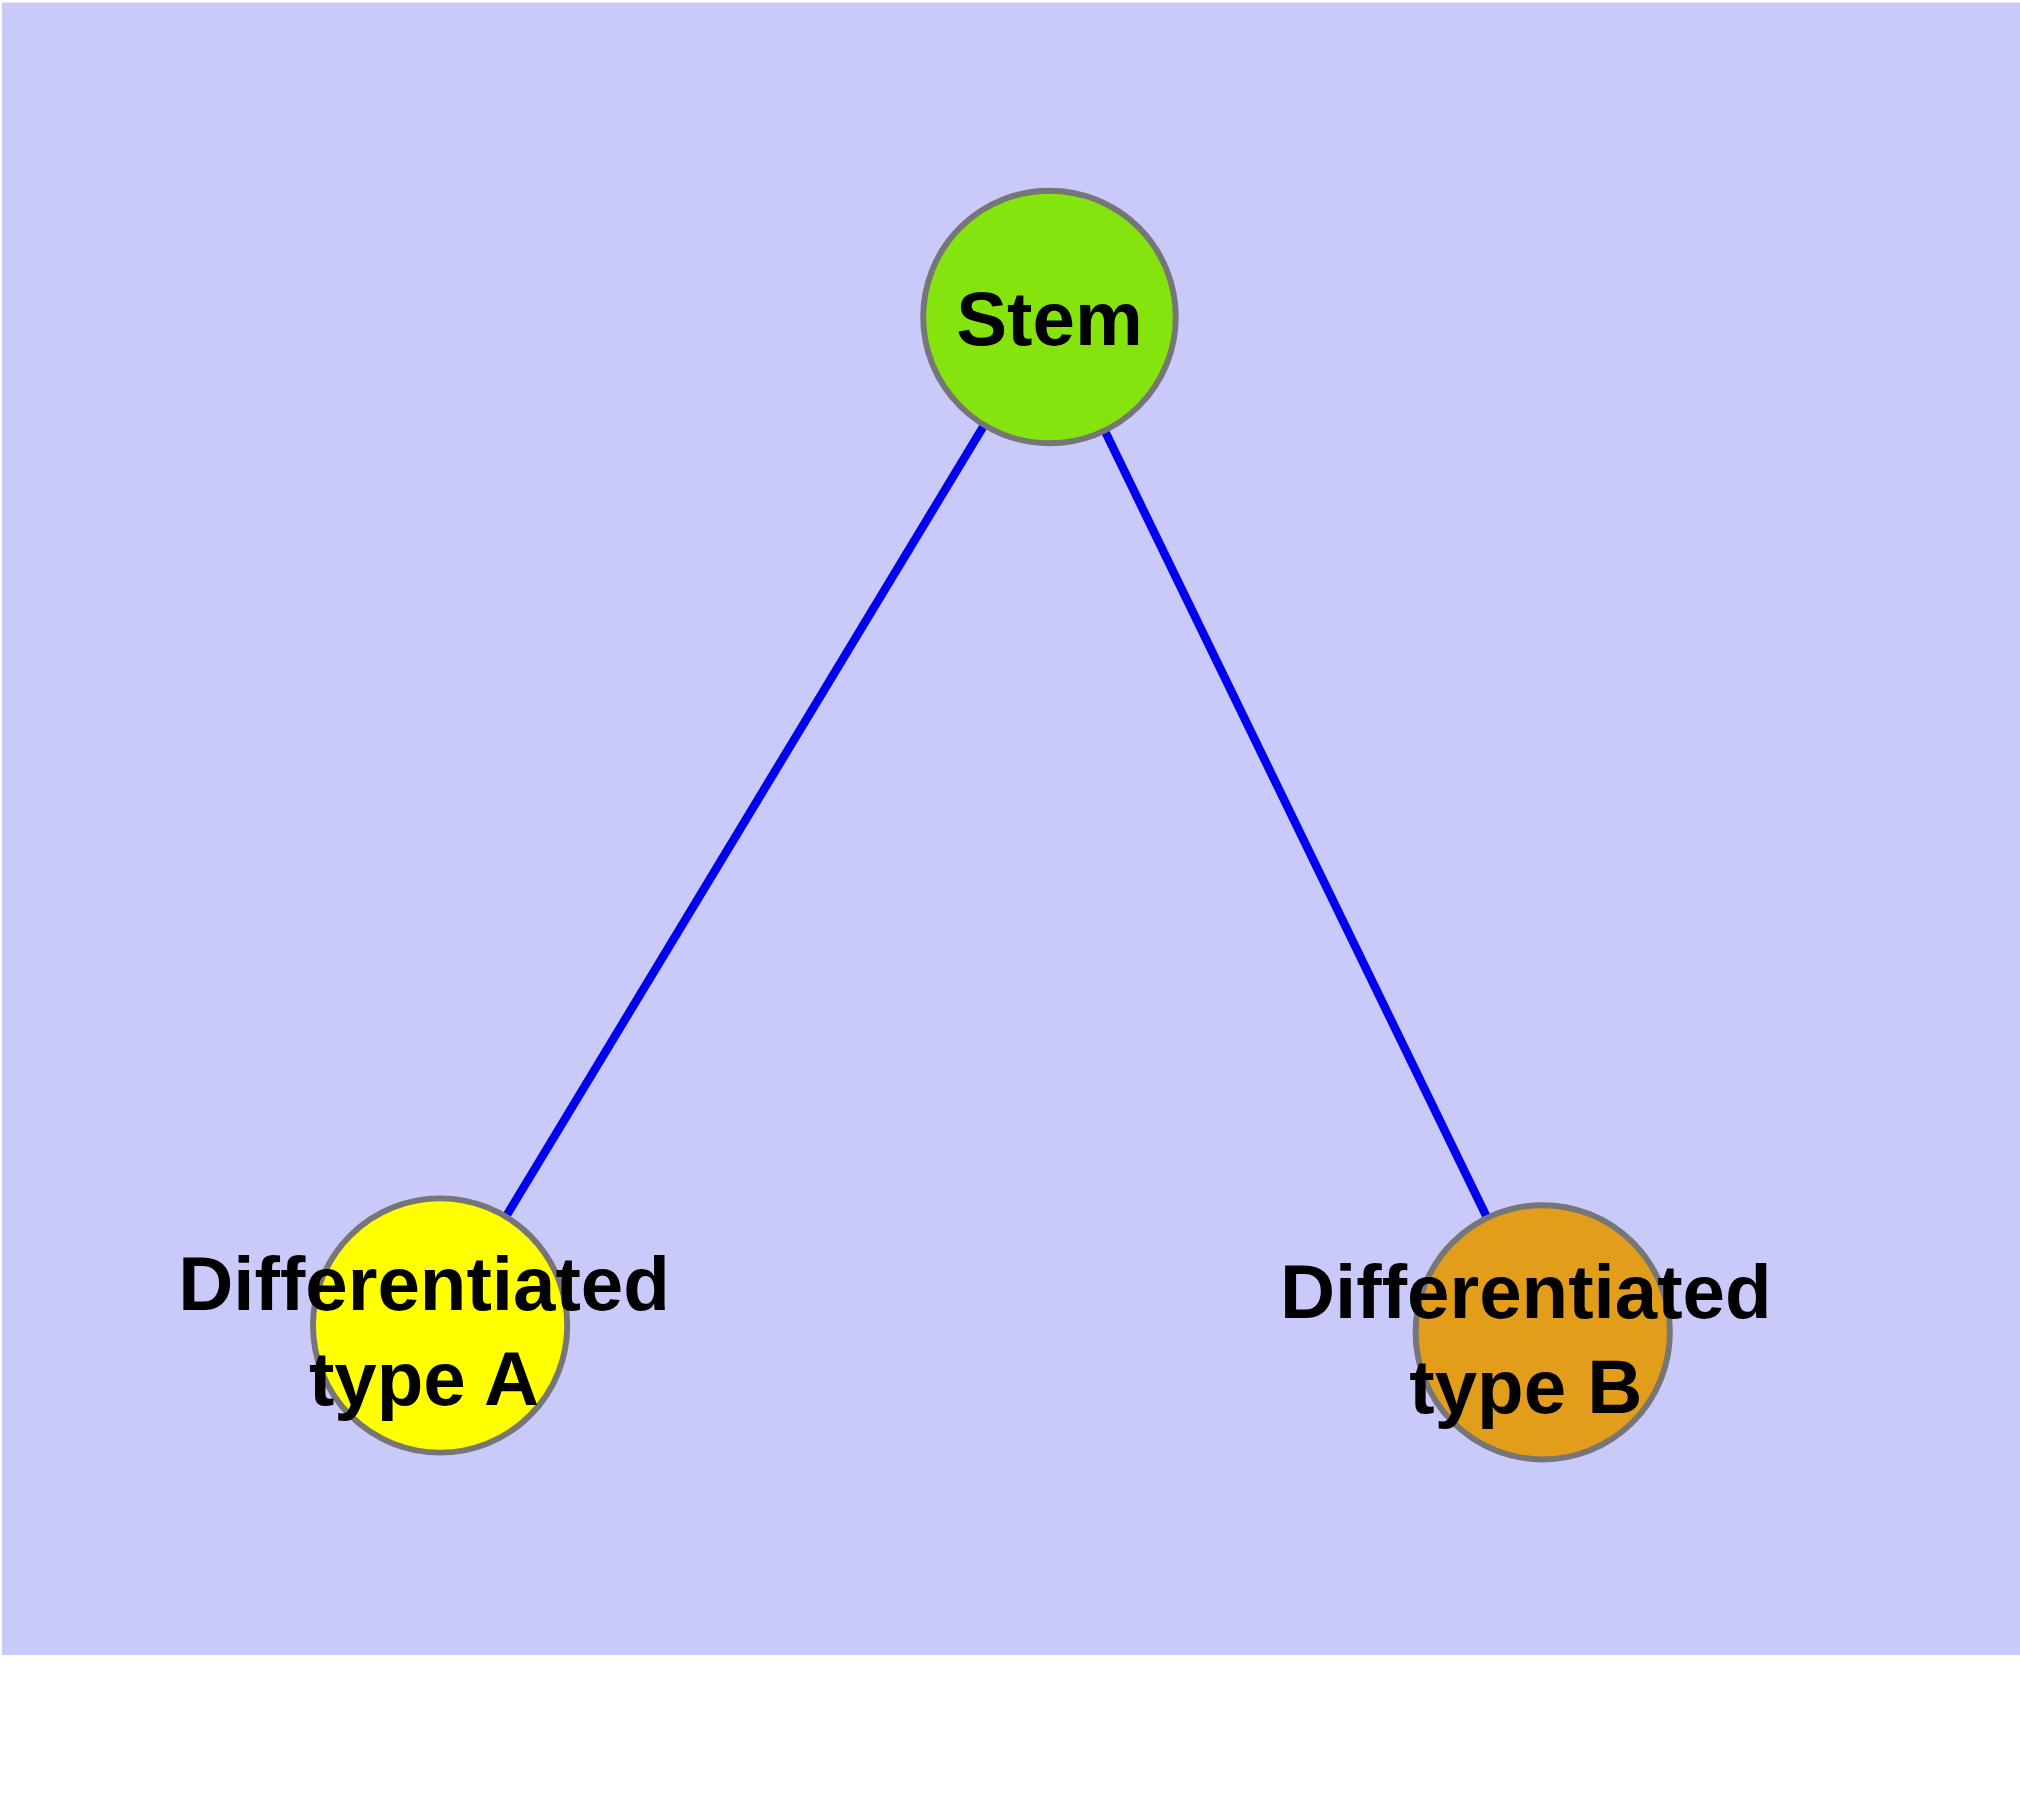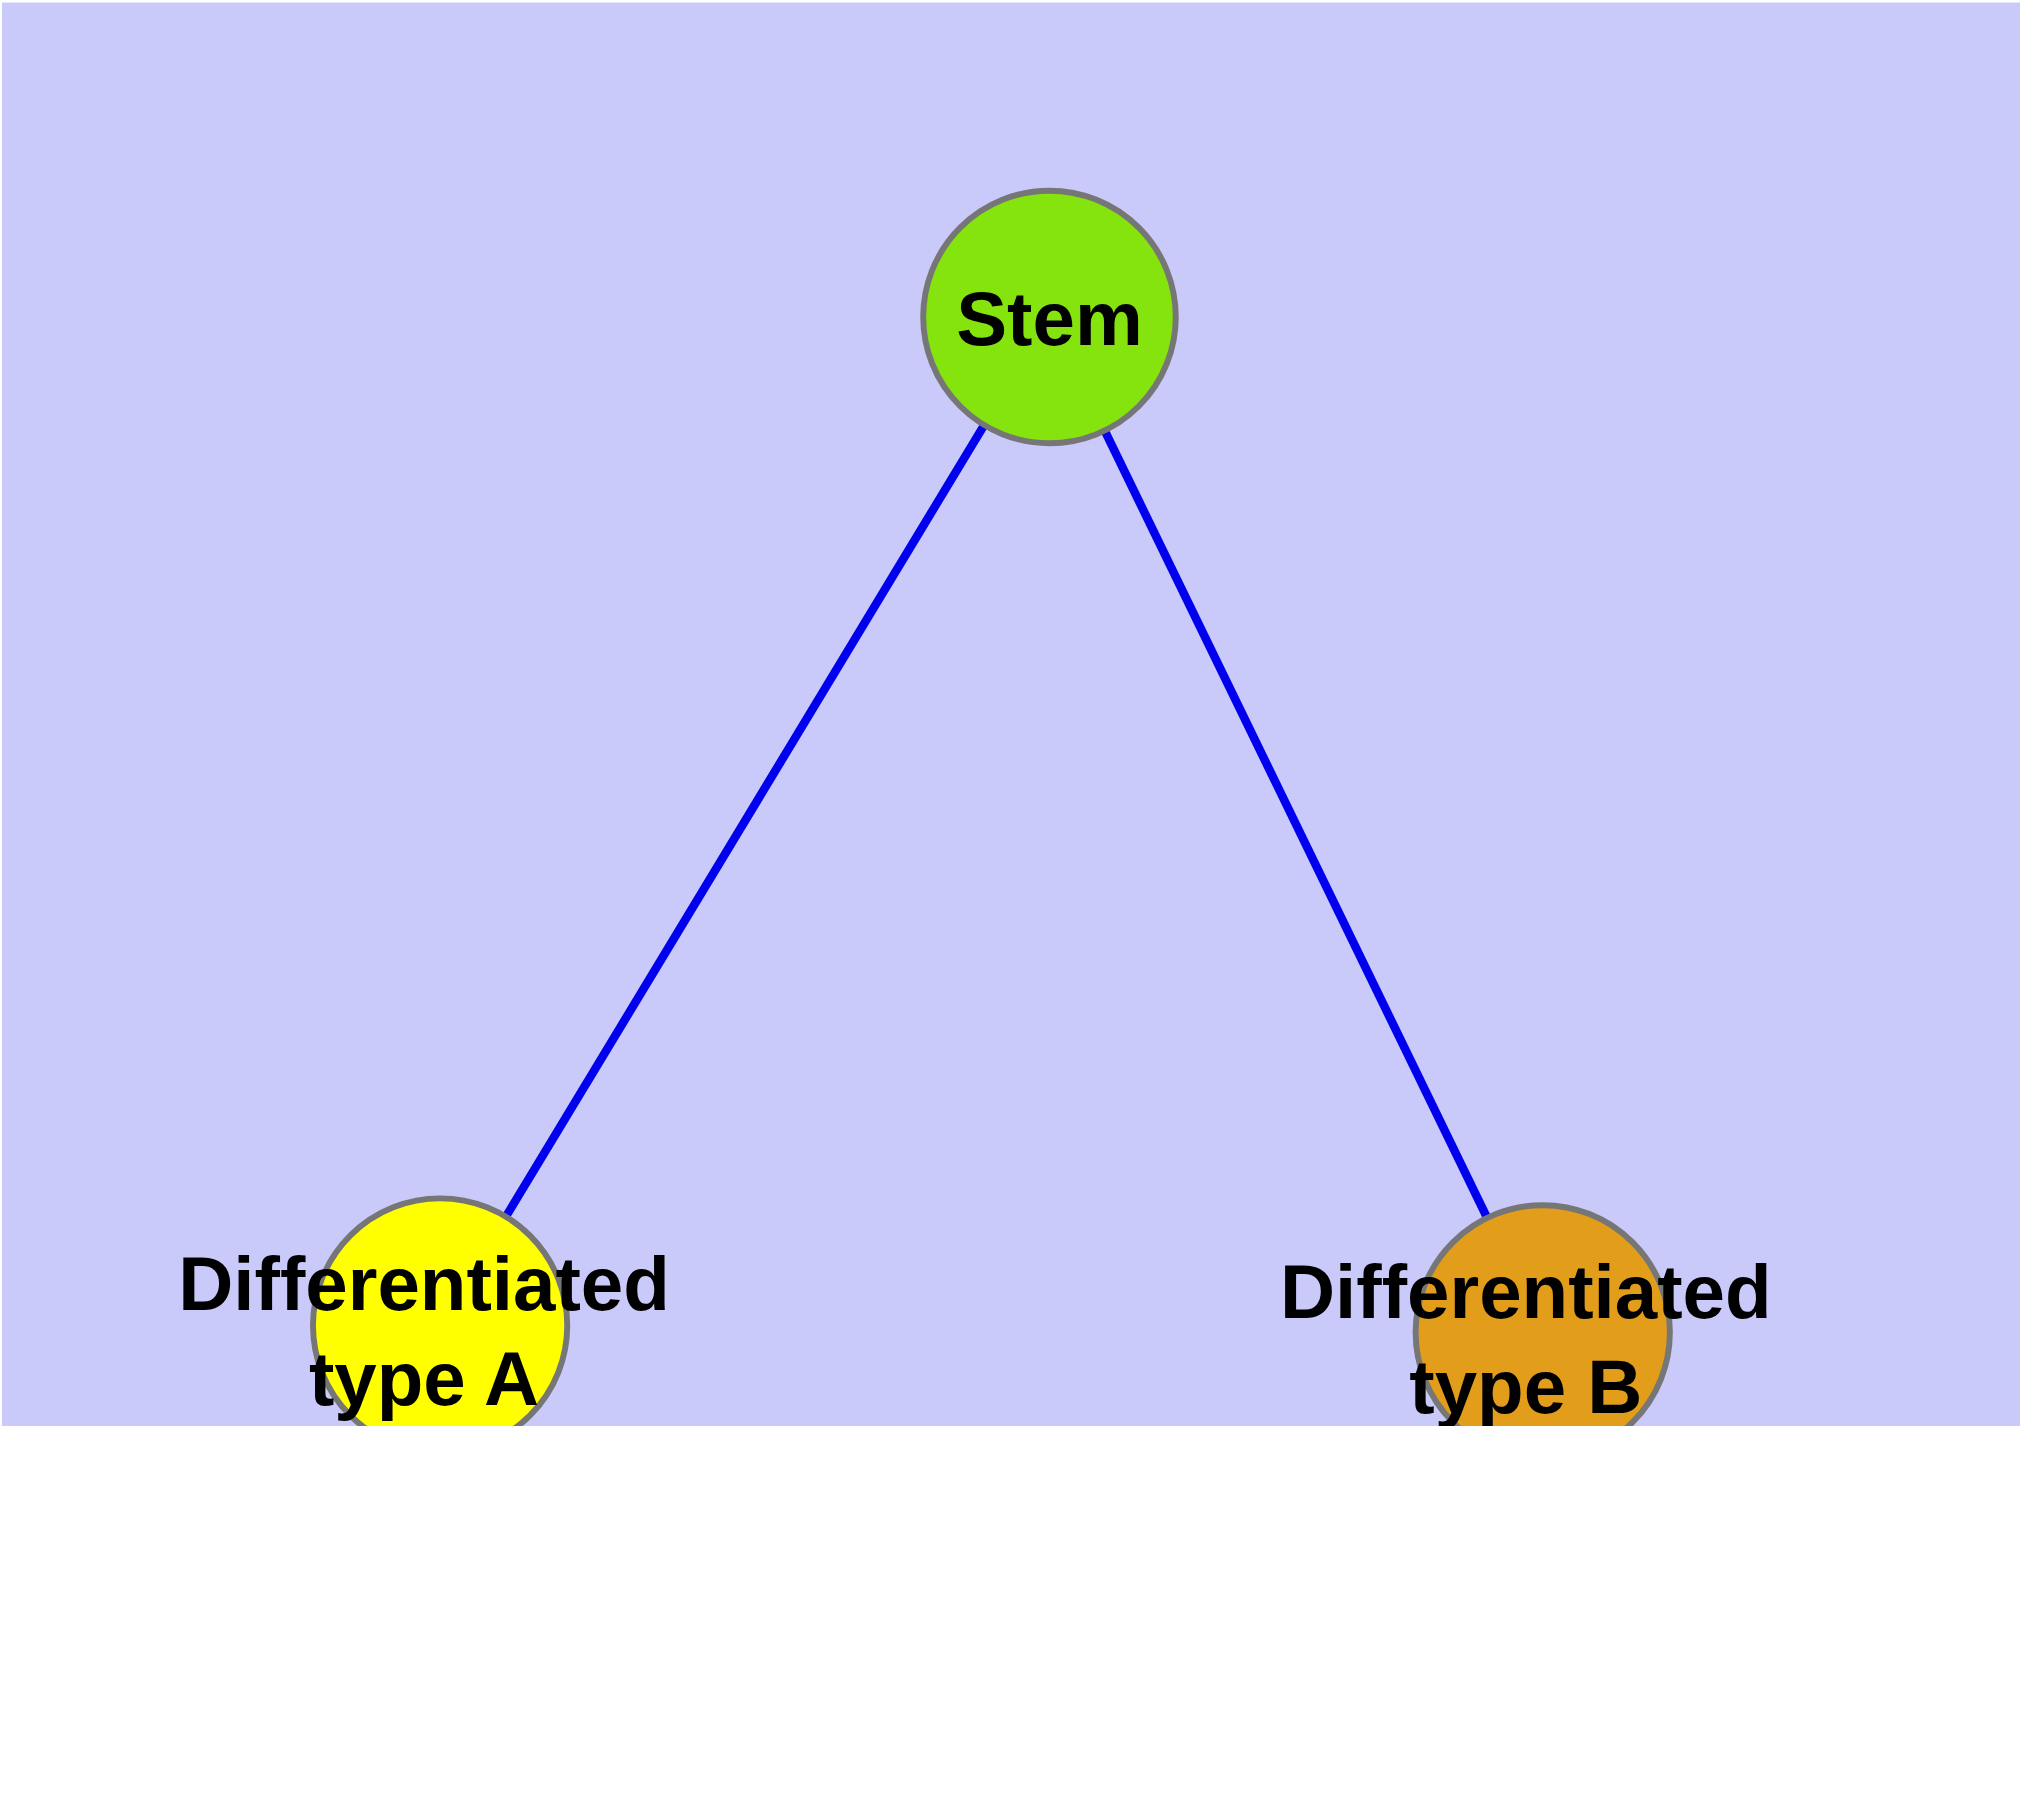--- a/index.html
+++ b/index.html
@@ -1,17 +1,17 @@
 <!DOCTYPE html>
 <html style="font-size:13.6px"><head>
 <meta charset="utf-8">
 <title>Graph diagram</title>
 <style>
   html, body { margin: 0; padding: 0; background: #ffffff; }
-  #stage { width: 2021px; height: 1426px; position: relative; }
+  #stage { width: 2021px; height: 1655px; position: relative; }
   svg { display: block; }
   .node-label {
     font-family: "Liberation Sans", sans-serif;
     font-weight: bold;
     font-size: 90px;
     text-anchor: middle;
   }
 </style>
 </head>
 <body>

